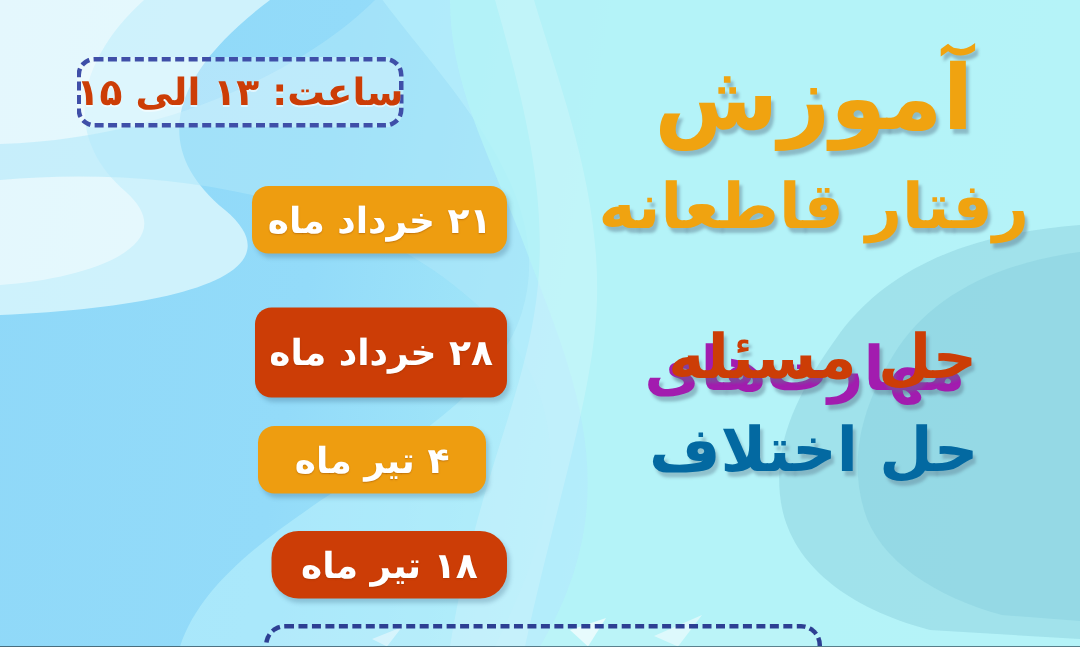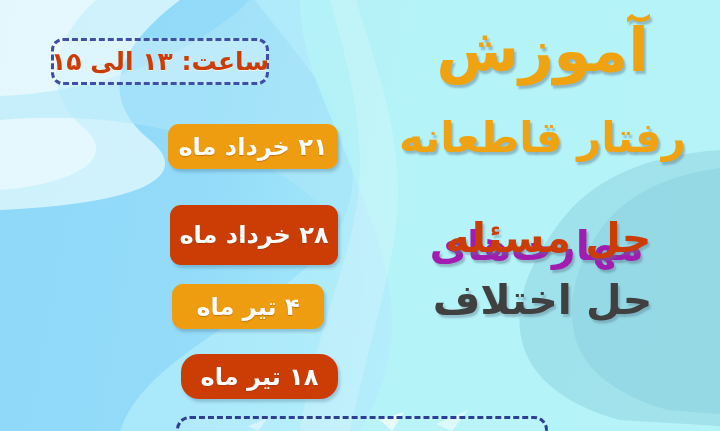--- a/index.html
+++ b/index.html
@@ -108,21 +108,21 @@
   .headline {
     position: absolute;
     right: 0;
     width: 355px;
     text-align: center;
     font-weight: bold;
     white-space: nowrap;
     line-height: 1;
   }
   .hl-title {
-    top: 20px;
+    top: 36px;
     font-size: 60px;
     color: #f0a310;
     text-shadow: 2px 3px 2px rgba(90,120,140,0.45);
     text-align: center;
   }
   .hl-1 {
     top: 117px;
     font-size: 42px;
     color: #f0a310;
     text-shadow: 2px 3px 2px rgba(90,120,140,0.45);
@@ -138,21 +138,21 @@
   .hl-2b {
     top: 218px;
     font-size: 41px;
     color: #cc3d06;
     text-shadow: 2px 3px 2px rgba(90,120,140,0.40);
     right: -6px;
   }
   .hl-3 {
     top: 280px;
     font-size: 41px;
-    color: #404040;
+    color: #0369a1;
     text-shadow: 2px 3px 2px rgba(90,120,140,0.40);
   }
   .hl-4 {
     top: 348px;
     font-size: 41px;
     color: #f0a310;
     text-shadow: 2px 3px 2px rgba(90,120,140,0.45);
   }
 </style>
 </head>

